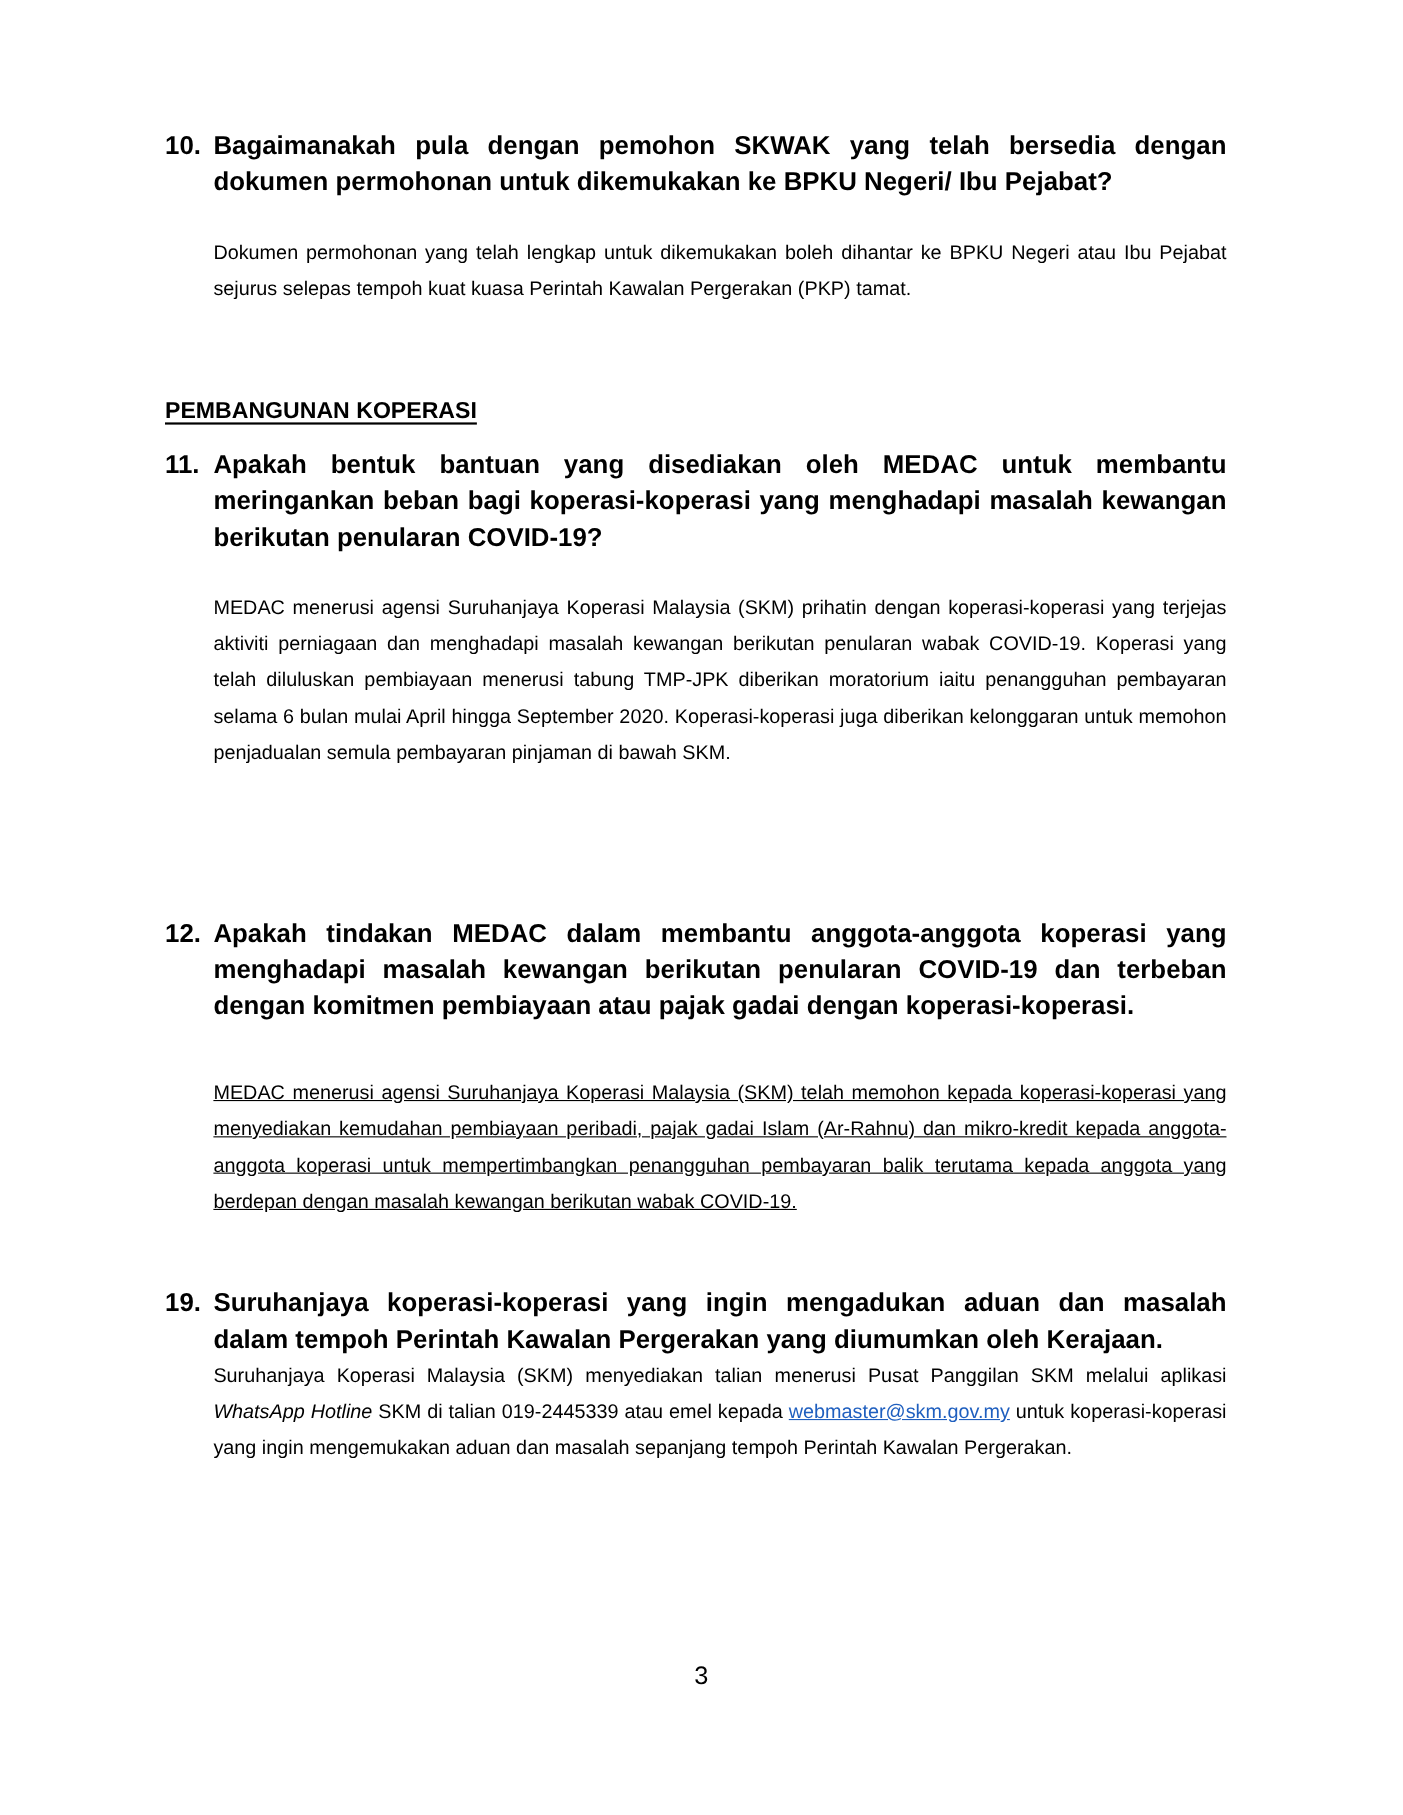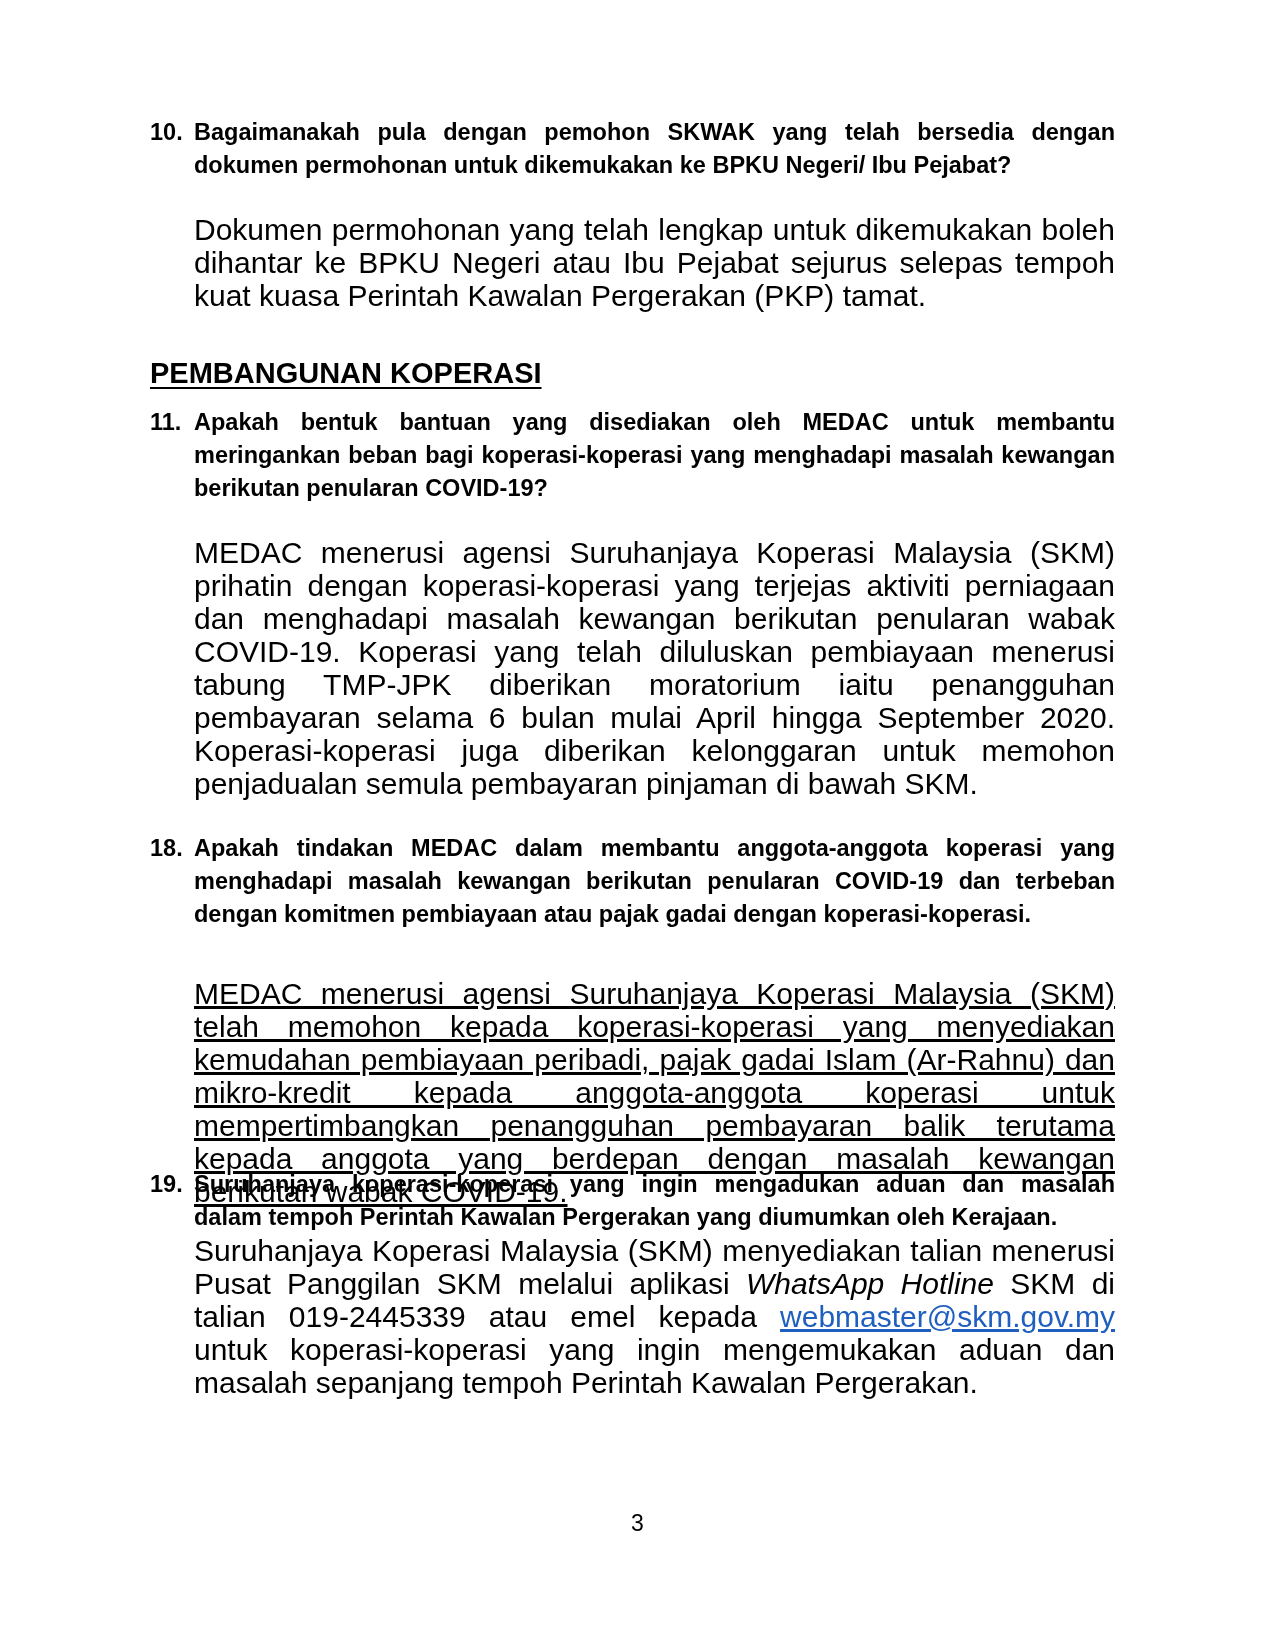--- a/index.html
+++ b/index.html
@@ -9,27 +9,27 @@
     }
     .page { position: absolute; left: 0; top: 0; width: 1040px; height: 1650px; }
     .block { position: absolute; left: 150px; width: 965px; }
     .q {
       font-weight: bold; font-size: 23.5px; line-height: 33px;
       text-align: justify; text-align-last: left;
       padding-left: 44px; text-indent: -44px;
     }
     .q .num { display: inline-block; width: 44px; text-indent: 0; }
     .a {
-      font-size: 30px; line-height: 33px; text-align: justify;
+      font-size: 18px; line-height: 33px; text-align: justify;
       padding-left: 44px;
     }
     .a p { margin: 0; }
     .heading {
       position: absolute; left: 150px; top: 357px;
-      font-weight: bold; font-size: 29px; line-height: 33px;
+      font-weight: bold; font-size: 21px; line-height: 33px;
       text-decoration: underline; text-decoration-thickness: 2px; text-underline-offset: 4px;
     }
     .link { color: #1f5fbf; text-decoration: underline; }
     .page-number {
       position: absolute; left: 0; width: 1275px; top: 1510px;
       text-align: center; font-size: 23px;
     }
   </style>
 </head>
 <body>
@@ -46,21 +46,21 @@
   <div class="heading">PEMBANGUNAN KOPERASI</div>
 
   <div class="block" style="top:406px;">
     <div class="q"><span class="num">11.</span><span>Apakah bentuk bantuan yang disediakan oleh MEDAC untuk membantu meringankan beban bagi koperasi-koperasi yang menghadapi masalah kewangan berikutan penularan COVID-19?</span></div>
     <div class="a" style="margin-top:31px;">
       <p>MEDAC menerusi agensi Suruhanjaya Koperasi Malaysia (SKM) prihatin dengan koperasi-koperasi yang terjejas aktiviti perniagaan dan menghadapi masalah kewangan berikutan penularan wabak COVID-19. Koperasi yang telah diluluskan pembiayaan menerusi tabung TMP-JPK diberikan moratorium iaitu penangguhan pembayaran selama 6 bulan mulai April hingga September 2020. Koperasi-koperasi juga diberikan kelonggaran untuk memohon penjadualan semula pembayaran pinjaman di bawah SKM.</p>
     </div>
   </div>
 
   <div class="block" style="top:832px;">
-    <div class="q"><span class="num">18.</span><span>Apakah tindakan MEDAC dalam membantu anggota-anggota koperasi yang menghadapi masalah kewangan berikutan penularan COVID-19 dan terbeban dengan komitmen pembiayaan atau pajak gadai dengan koperasi-koperasi.</span></div>
+    <div class="q"><span class="num">12.</span><span>Apakah tindakan MEDAC dalam membantu anggota-anggota koperasi yang menghadapi masalah kewangan berikutan penularan COVID-19 dan terbeban dengan komitmen pembiayaan atau pajak gadai dengan koperasi-koperasi.</span></div>
     <div class="a" style="margin-top:46px;text-decoration:underline;">
       <p>MEDAC menerusi agensi Suruhanjaya Koperasi Malaysia (SKM) telah memohon kepada koperasi-koperasi yang menyediakan kemudahan pembiayaan peribadi, pajak gadai Islam (Ar-Rahnu) dan mikro-kredit kepada anggota-anggota koperasi untuk mempertimbangkan penangguhan pembayaran balik terutama kepada anggota yang berdepan dengan masalah kewangan berikutan wabak COVID-19.</p>
     </div>
   </div>
 
   <div class="block" style="top:1168px;">
     <div class="q"><span class="num">19.</span><span>Suruhanjaya koperasi-koperasi yang ingin mengadukan aduan dan masalah dalam tempoh Perintah Kawalan Pergerakan yang diumumkan oleh Kerajaan.</span></div>
     <div class="a" style="">
       <p><span>Suruhanjaya Koperasi Malaysia (SKM) menyediakan talian menerusi Pusat Panggilan SKM melalui aplikasi </span><em>WhatsApp Hotline</em><span> SKM di talian 019-2445339 atau emel kepada </span><a class="link" style="color: rgb(31, 95, 191);">webmaster@skm.gov.my</a><span> untuk koperasi-koperasi yang ingin mengemukakan aduan dan masalah sepanjang tempoh Perintah Kawalan Pergerakan.</span></p>
     </div>

